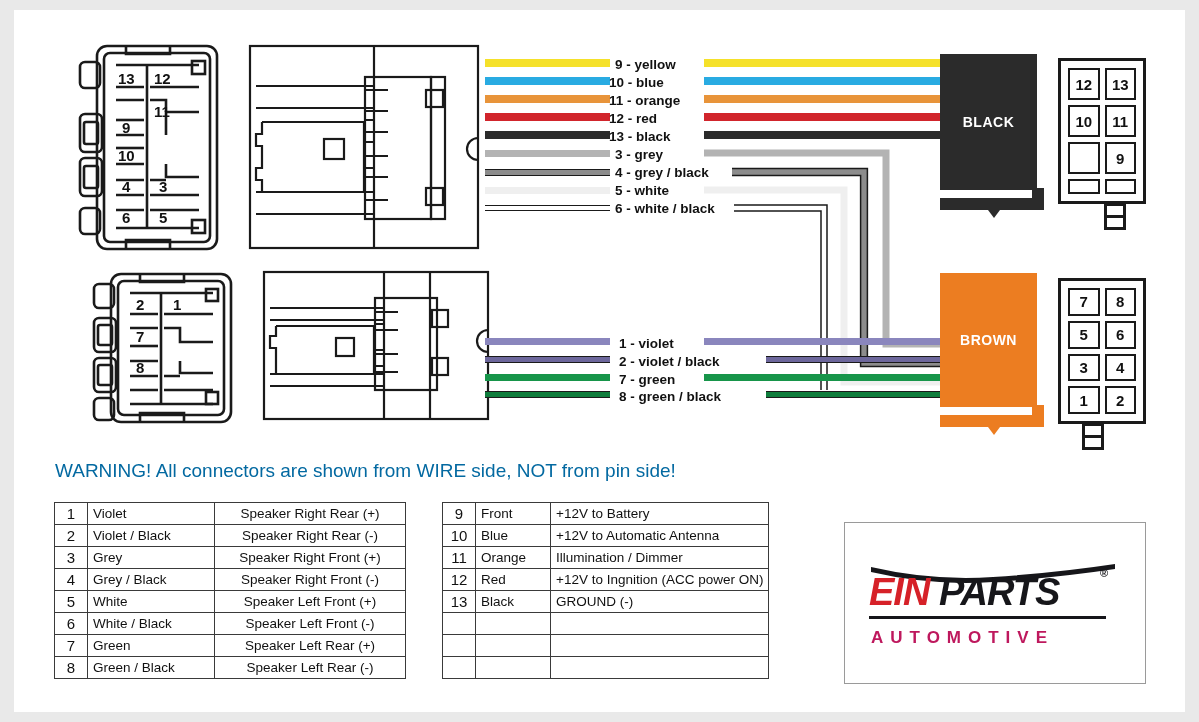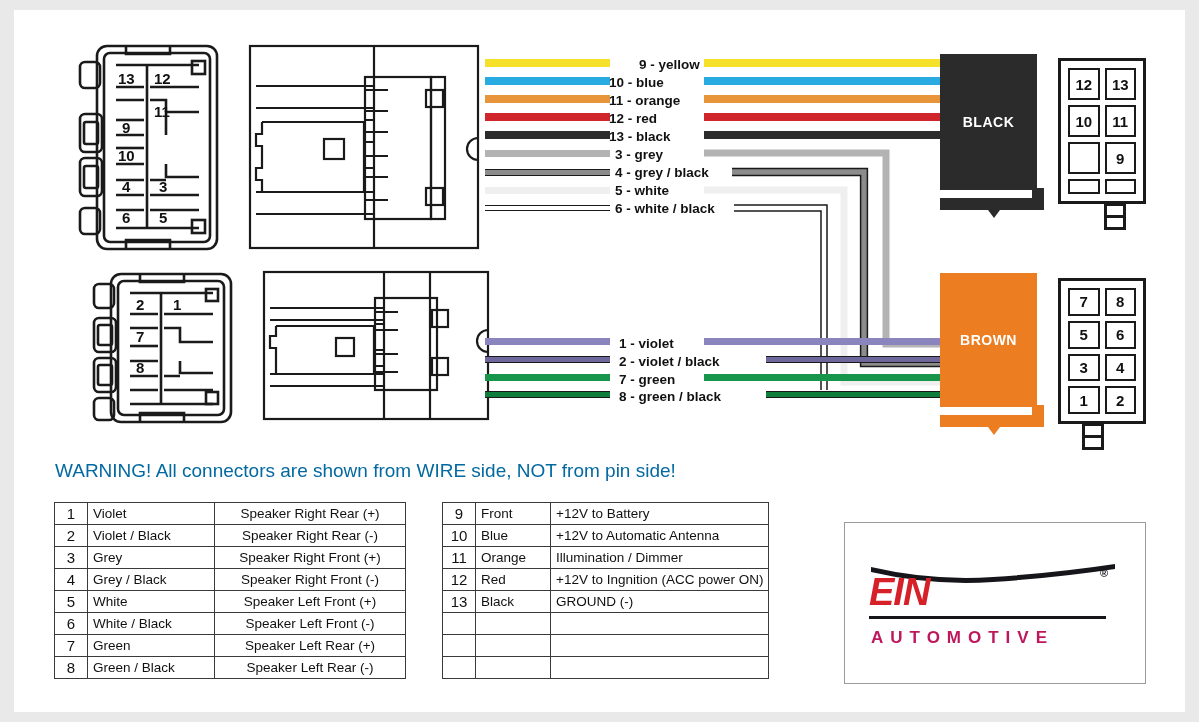--- a/index.html
+++ b/index.html
@@ -255,21 +255,21 @@
   <div class="wire" style="left:471px;top:49px;width:125px;height:8px;background:#f5e12a;"></div>
   <div class="wire" style="left:471px;top:67px;width:125px;height:8px;background:#29abe2;"></div>
   <div class="wire" style="left:471px;top:85px;width:125px;height:8px;background:#e8943a;"></div>
   <div class="wire" style="left:471px;top:103px;width:125px;height:8px;background:#d1252c;"></div>
   <div class="wire" style="left:471px;top:121px;width:125px;height:8px;background:#2b2b2b;"></div>
   <div class="wire" style="left:471px;top:140px;width:125px;height:7px;background:#b3b3b3;"></div>
   <div class="wire" style="left:471px;top:159px;width:125px;height:7px;background:#8c8c8c;border-top:1.6px solid #1a1a1a;border-bottom:1.6px solid #1a1a1a;box-sizing:border-box;"></div>
   <div class="wire" style="left:471px;top:177px;width:125px;height:7px;background:#efefef;"></div>
   <div class="wire" style="left:471px;top:195px;width:125px;height:6px;background:#ffffff;border-top:1.5px solid #1a1a1a;border-bottom:1.5px solid #1a1a1a;box-sizing:border-box;"></div>
 
-  <div class="lbl" style="left:625px;top:47px;">9 - yellow</div>
+  <div class="lbl" style="left:601px;top:47px;">9 - yellow</div>
   <div class="lbl" style="left:595px;top:65px;text-align:right;">10 - blue</div>
   <div class="lbl" style="left:595px;top:83px;">11 - orange</div>
   <div class="lbl" style="left:595px;top:101px;">12 - red</div>
   <div class="lbl" style="left:595px;top:119px;">13 - black</div>
   <div class="lbl" style="left:601px;top:137px;">3 - grey</div>
   <div class="lbl" style="left:601px;top:155px;">4 - grey / black</div>
   <div class="lbl" style="left:601px;top:173px;">5 - white</div>
   <div class="lbl" style="left:601px;top:191px;">6 - white / black</div>
 
   <div class="wire" style="left:690px;top:49px;width:240px;height:8px;background:#f5e12a;"></div>
@@ -439,19 +439,20 @@
         <td class="func2">&nbsp;</td>
       </tr>
     </tbody>
   </table>
 
   <div id="logobox" style="left:830px;top:512px;width:300px;height:160px;text-align:center;">
     <svg class="abs" style="left:24px;top:40px;" width="250" height="22" viewBox="0 0 250 22">
       <path d="M2 4 Q 62 18 124 14 Q 186 10 246 1 L246 6 Q 186 15 124 19 Q 62 23 2 9 Z" fill="#16161a"></path>
     </svg>
     <div id="logoEin" style="left:24px;top:48px;">EIN</div>
+    <div id="logoParts" style="left:94px;top:48px;">PARTS</div>
     <div id="logoReg" style="left:255px;top:44px;">®</div>
     <div class="logoline" style="left:24px;top:93px;width:237px;height:2.5px;"></div>
     <div id="logoAuto" style="left:26px;top:105px;">AUTOMOTIVE</div>
   </div>
 
 </div>
 </div>
 
 </body></html>

